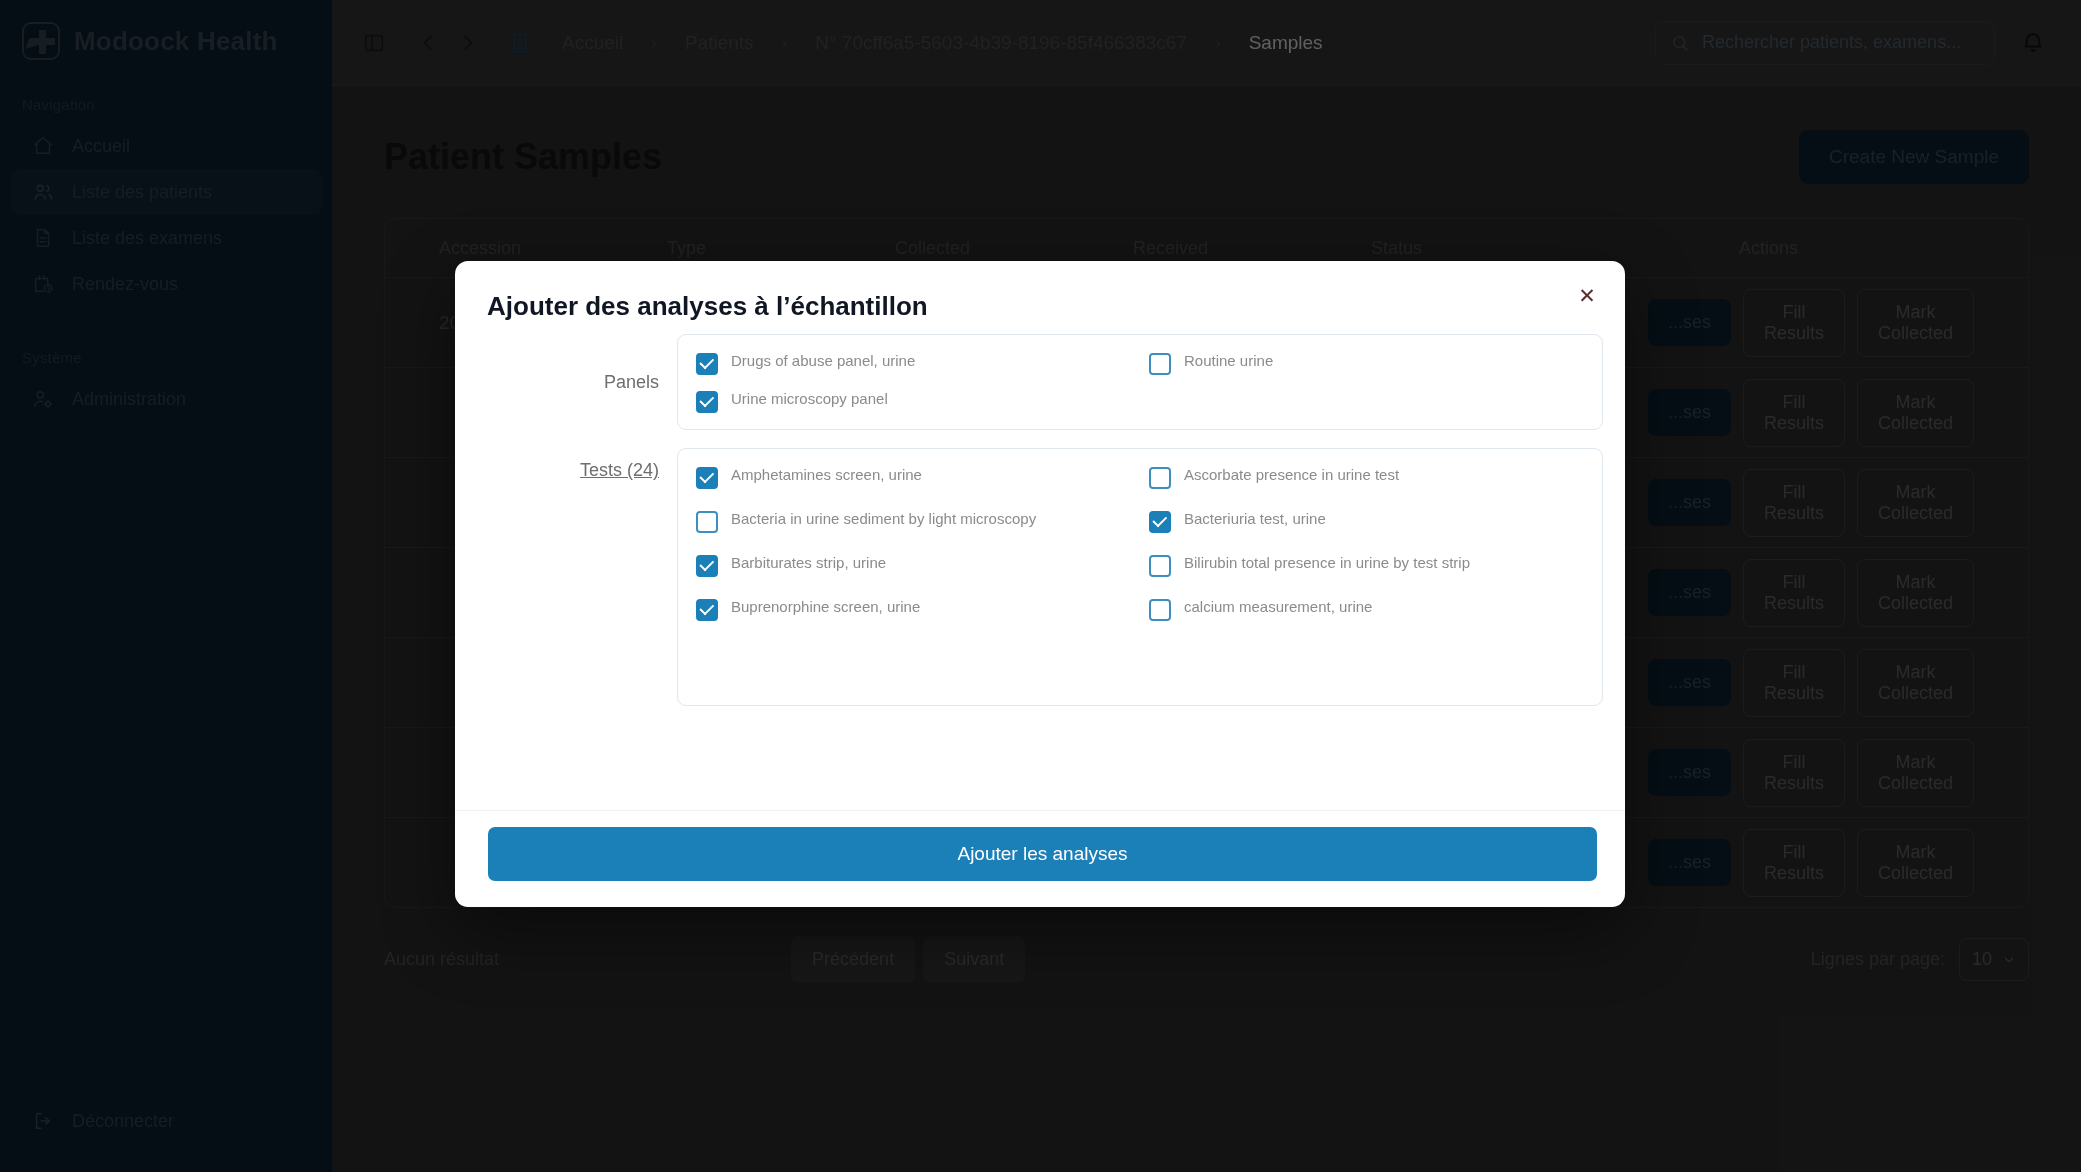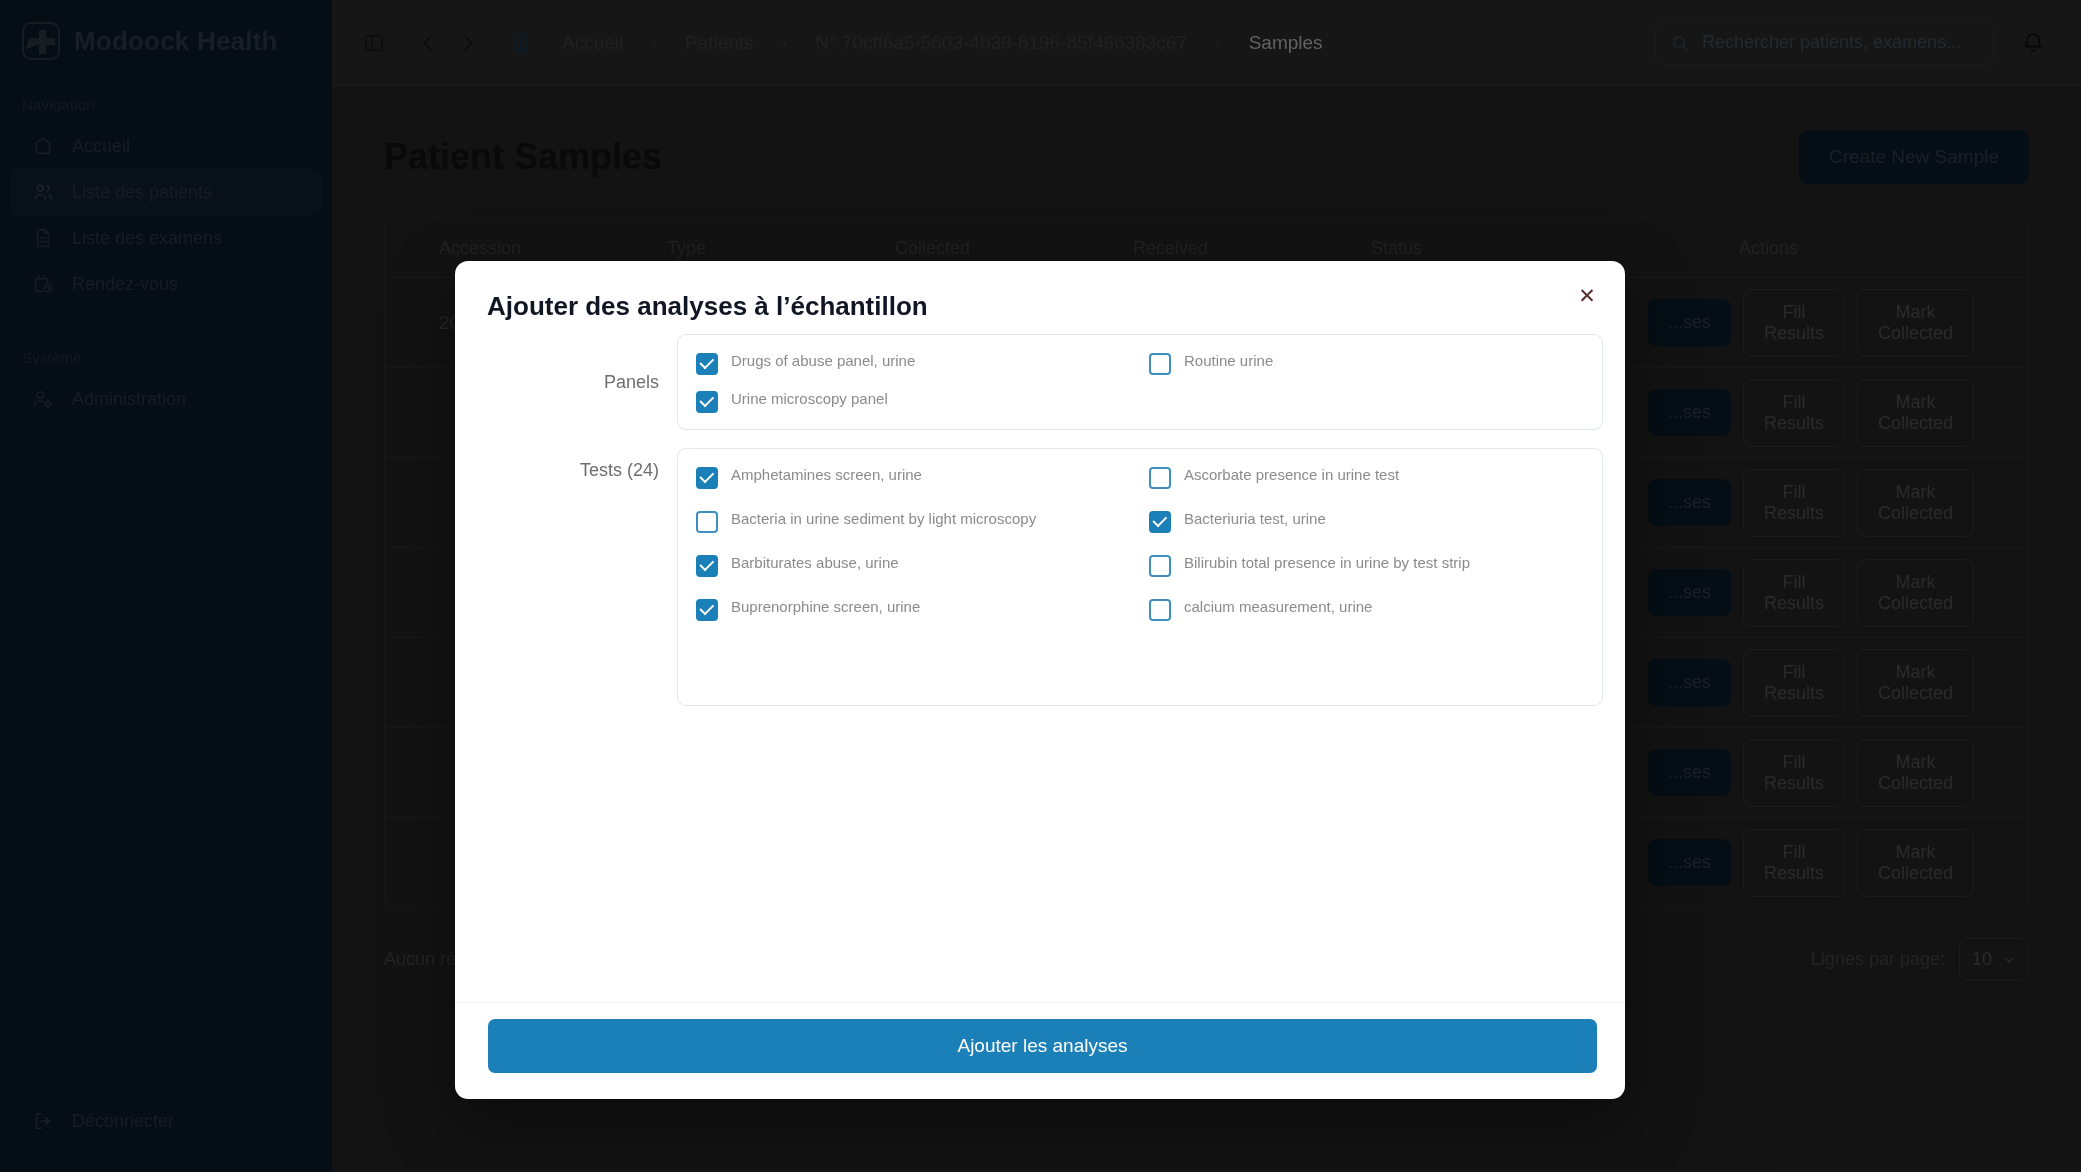--- a/index.html
+++ b/index.html
@@ -111,40 +111,40 @@
     border: 1px solid #3e3e3e; border-radius: 8px; padding: 10px 12px;
     display: flex; align-items: center; gap: 10px; color: #5e5e5e; font-size: 18px; cursor: pointer;
   }
 
   
   .scrim { position: absolute; inset: 0; background: rgba(0,0,0,0.55); }
 
   
   .modal {
     position: absolute; left: 455px; top: 261px;
-    width: 1170px; height: 838px;
+    width: 1170px; height: 646px;
     background: #ffffff; border-radius: 13px;
     box-shadow: 0 24px 70px rgba(0,0,0,.45);
     display: flex; flex-direction: column; overflow: hidden;
   }
   .modal-head { padding: 30px 32px 12px 32px; position: relative; }
   .modal-title { font-size: 26px; font-weight: 700; color: #101624; }
   .modal-close {
     position: absolute; right: 22px; top: 19px; width: 32px; height: 32px;
     display: flex; align-items: center; justify-content: center;
     color: #5a3030; font-size: 21px; cursor: pointer; background: none; border: none;
   }
   .modal-body { flex: 1 1 auto; padding: 0 22px 0 22px; overflow: hidden; }
   .field-row { display: flex; align-items: stretch; margin-bottom: 18px; }
   .field-label {
     width: 200px; flex: 0 0 200px; text-align: right; padding-right: 18px;
     display: flex; align-items: center; justify-content: flex-end;
     font-size: 18px; color: #6e6e6e;
   }
-  .field-label.top { align-items: flex-start; padding-top: 12px; }
+  .field-label.top { align-items: flex-start; padding-top: 12px; text-decoration: underline; }
   .box {
     flex: 1 1 auto; border: 1px solid #dfe6ec; border-radius: 9px;
     padding: 16px 18px;
   }
   .box.tests { height: 258px; overflow: hidden; position: relative; }
   .cbgrid { display: grid; grid-template-columns: 1fr 1fr; column-gap: 18px; row-gap: 14px; }
   .cbgrid.tests { row-gap: 20px; }
   .cb-item { display: flex; align-items: flex-start; gap: 13px; cursor: pointer; }
   .cb {
     width: 22px; height: 22px; flex: 0 0 22px; margin-top: 2px;
@@ -484,21 +484,21 @@
             <label class="cb-item">
               <span class="cb"></span>
               <span class="cb-label">Bacteria in urine sediment by light microscopy</span>
             </label>
             <label class="cb-item">
               <span class="cb on"></span>
               <span class="cb-label">Bacteriuria test, urine</span>
             </label>
             <label class="cb-item">
               <span class="cb on"></span>
-              <span class="cb-label">Barbiturates abuse, urine</span>
+              <span class="cb-label">Barbiturates strip, urine</span>
             </label>
             <label class="cb-item">
               <span class="cb"></span>
               <span class="cb-label">Bilirubin total presence in urine by test strip</span>
             </label>
             <label class="cb-item">
               <span class="cb on"></span>
               <span class="cb-label">Buprenorphine screen, urine</span>
             </label>
             <label class="cb-item">

